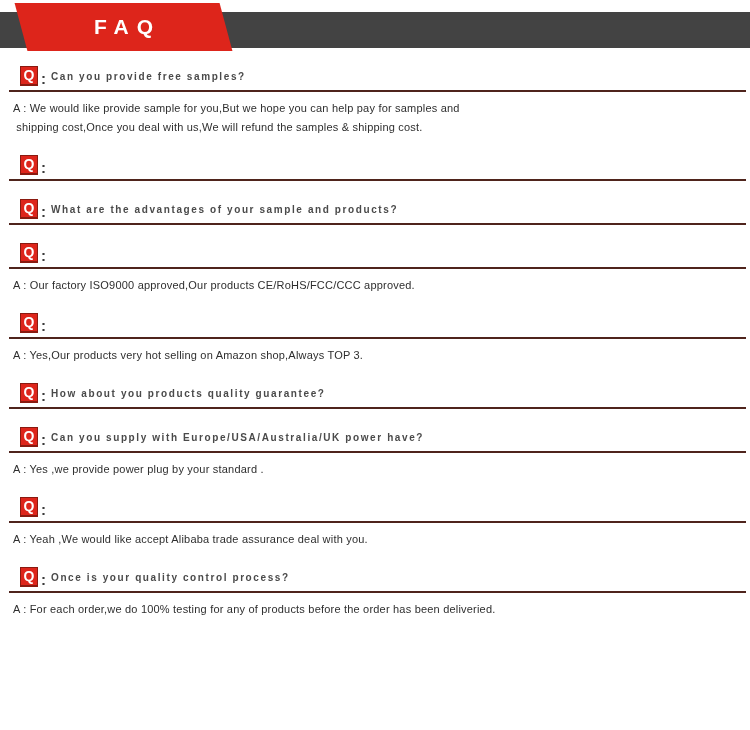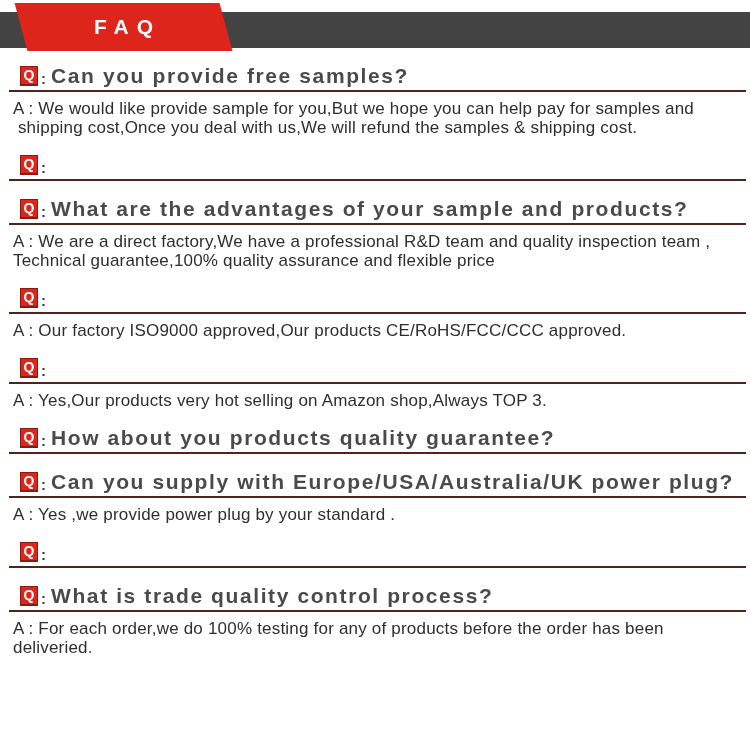--- a/index.html
+++ b/index.html
@@ -65,33 +65,33 @@
   }
   .q-colon {
     font-weight: bold;
     color: #3a3a3a;
     font-size: 15px;
     margin: 5px 5px 0 3px;
   }
   .q-text {
     font-weight: bold;
     color: var(--question_text, #4a4a4a);
-    font-size: 21px;
+    font-size: 10px;
     letter-spacing: 1.6px;
     white-space: nowrap;
   }
   .q-underline {
     height: 0;
     border: none;
     border-top: 2px solid var(--underline, #4f241c);
     margin: 0 4px 0 9px;
   }
   .answer {
     margin: 7px 6px 10px 13px;
-    font-size: 17px;
+    font-size: 11px;
     line-height: 19px;
     color: var(--answer_text, #2e2e2e);
     letter-spacing: 0.2px;
     white-space: pre-line;
   }
 </style>
 </head>
 <body>
 
 <div class="header">
@@ -121,22 +121,20 @@
     <div class="q-underline"></div>
   </div>
 
   <div class="faq-item">
     <div class="q-row">
       <span class="q-badge">Q</span>
       <span class="q-colon">:</span>
       <span class="q-text">What are the advantages of your sample and products?</span>
     </div>
     <div class="q-underline"></div>
-    <p class="answer">A : We are a direct factory,We have a professional R&amp;D team and quality inspection team ,
-Technical guarantee,100% quality assurance and flexible price</p>
   </div>
 
   <div class="faq-item">
     <div class="q-row">
       <span class="q-badge">Q</span>
       <span class="q-colon">:</span>
     </div>
     <div class="q-underline"></div>
     <p class="answer">A : Our factory ISO9000 approved,Our products CE/RoHS/FCC/CCC approved.</p>
   </div>
@@ -156,37 +154,38 @@
       <span class="q-colon">:</span>
       <span class="q-text">How about you products quality guarantee?</span>
     </div>
     <div class="q-underline"></div>
   </div>
 
   <div class="faq-item">
     <div class="q-row">
       <span class="q-badge">Q</span>
       <span class="q-colon">:</span>
-      <span class="q-text">Can you supply with Europe/USA/Australia/UK power plug?</span>
+      <span class="q-text">Can you supply with Europe/USA/Australia/UK power have?</span>
     </div>
     <div class="q-underline"></div>
     <p class="answer">A : Yes ,we provide power plug by your standard .</p>
   </div>
 
   <div class="faq-item">
     <div class="q-row">
       <span class="q-badge">Q</span>
       <span class="q-colon">:</span>
     </div>
     <div class="q-underline"></div>
+    <p class="answer">A : Yeah ,We would like accept Alibaba trade assurance deal with you.</p>
   </div>
 
   <div class="faq-item">
     <div class="q-row">
       <span class="q-badge">Q</span>
       <span class="q-colon">:</span>
-      <span class="q-text">What is trade quality control process?</span>
+      <span class="q-text">Once is your quality control process?</span>
     </div>
     <div class="q-underline"></div>
     <p class="answer">A : For each order,we do 100% testing for any of products before the order has been deliveried.</p>
   </div>
 
 </div>
 
 </body></html>

